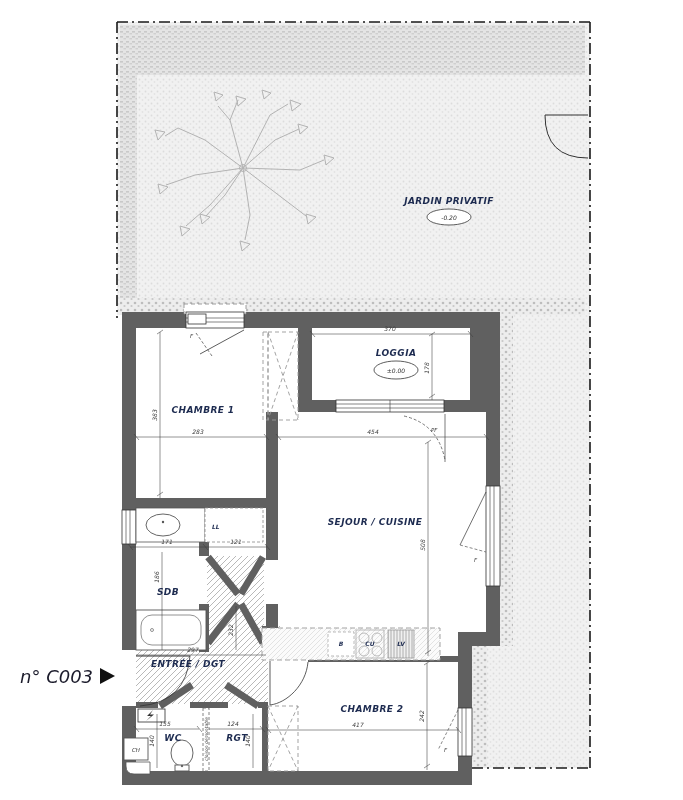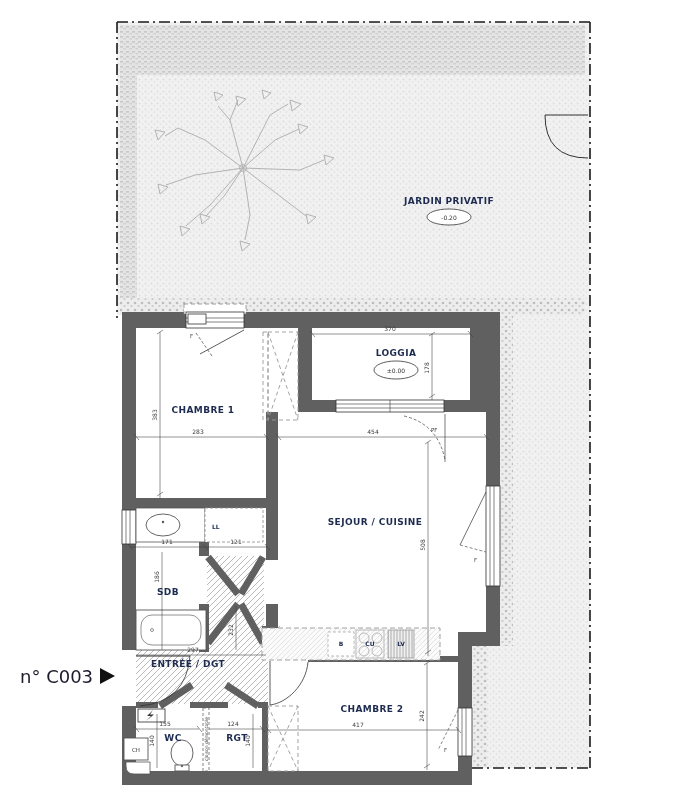--- a/index.html
+++ b/index.html
@@ -1,17 +1,17 @@
 <!DOCTYPE html>
 <html><head>
 <meta charset="utf-8">
 <style>
   html,body{margin:0;padding:0;background:#ffffff;}
   .stage{position:relative;width:683px;height:800px;background:#fff;overflow:hidden;
-         font-family:"DejaVu Sans", sans-serif;}
+         font-family:"DejaVu Sans", sans-serif;font-style:italic;}
   svg{position:absolute;inset:0;}
   text{font-family:"DejaVu Sans", sans-serif;}
   .room-label{font-size:9px;font-weight:bold;fill:#1d2b50;letter-spacing:.4px;}
   .small-label{font-size:6px;font-weight:bold;fill:#1d2b50;}
   .dim{font-size:6px;fill:#3c3c3c;}
   .tiny{font-size:5.5px;fill:#3c3c3c;}
   .level{font-size:6px;fill:#333;}
   .unit-label{font-size:18px;fill:#1b1b2b;}
 </style>
 </head>

